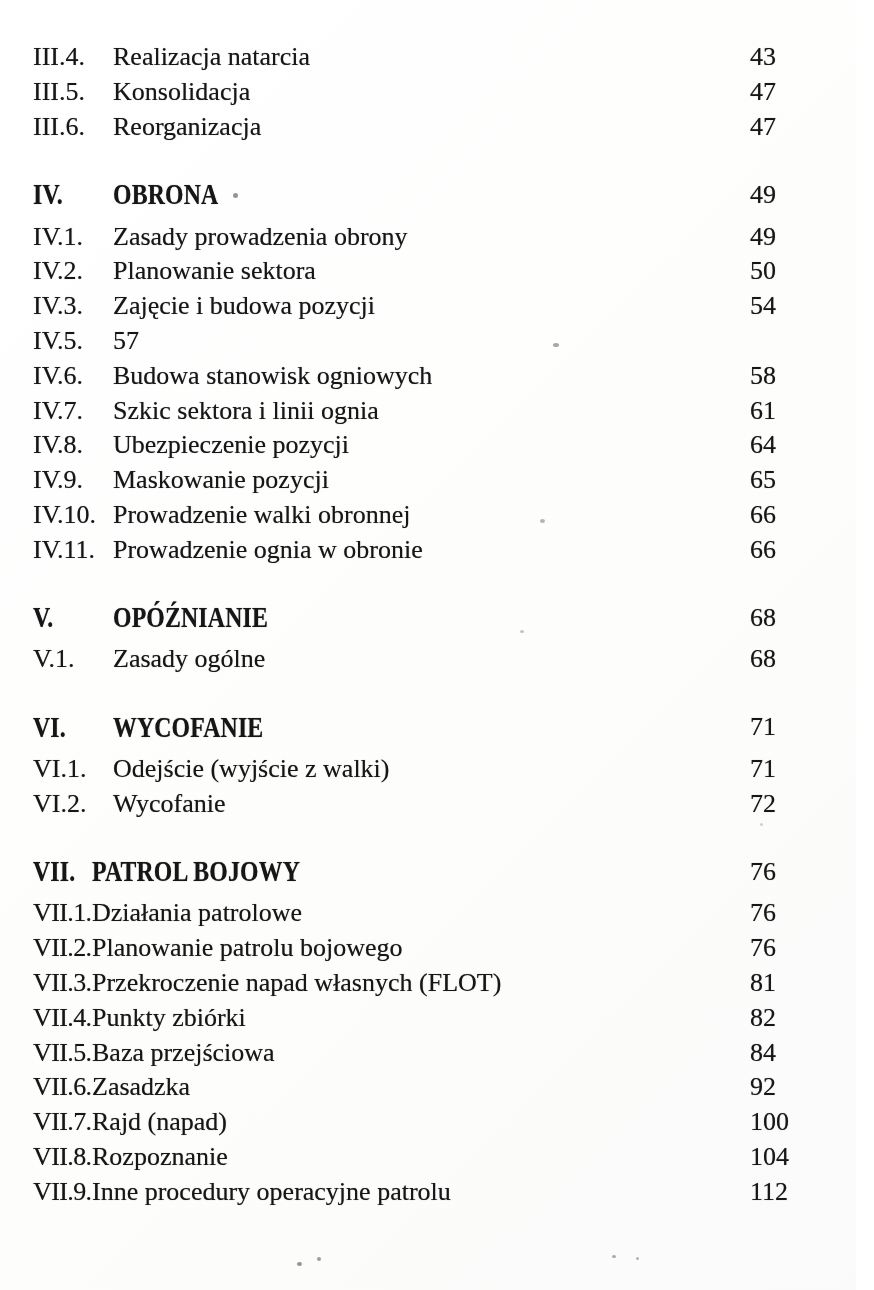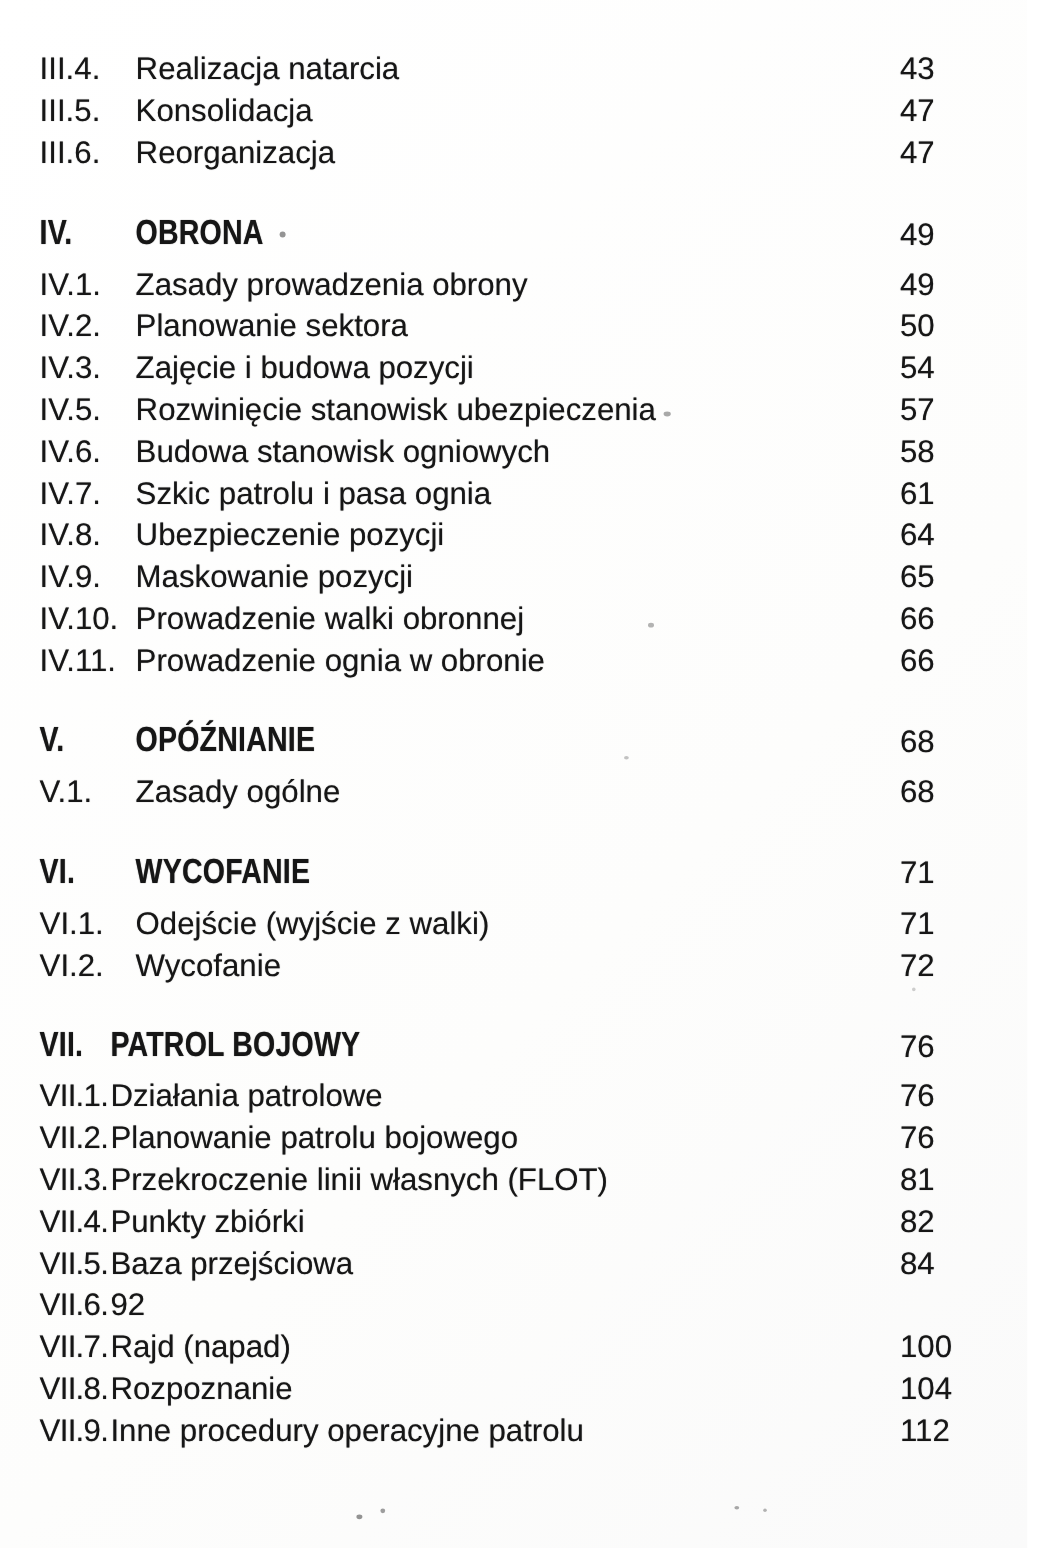--- a/index.html
+++ b/index.html
@@ -1,20 +1,20 @@
 <!DOCTYPE html>
 <html><head>
 <meta charset="utf-8">
 <style>
   html,body { margin:0; padding:0; background:#ffffff; }
   .page {
     position:relative;
     width:856px; height:1290px;
     background:linear-gradient(135deg, #ffffff 0%, #fdfdfc 60%, #fafafa 100%);
-    font-family:Liberation Sans, sans-serif;
+    font-family:Liberation Serif, serif;
     color:#161616;
     overflow:hidden;
   }
   .toc {
     position:absolute;
     left:33px; top:40px; width:787px; 
     text-shadow:0 0 0.8px rgba(25,25,25,0.55); 
   }
   .row {
     display:flex; align-items:center;
@@ -85,31 +85,30 @@
           <span class="title">Planowanie sektora</span>
           <span class="pg">50</span>
         </div>
         <div class="row">
           <span class="idx">IV.3.</span>
           <span class="title">Zajęcie i budowa pozycji</span>
           <span class="pg">54</span>
         </div>
         <div class="row">
           <span class="idx">IV.5.</span>
-          <span class="title">Rozwinięcie stanowisk ubezpieczenia</span>
           <span class="pg">57</span>
         </div>
         <div class="row">
           <span class="idx">IV.6.</span>
           <span class="title">Budowa stanowisk ogniowych</span>
           <span class="pg">58</span>
         </div>
         <div class="row">
           <span class="idx">IV.7.</span>
-          <span class="title">Szkic patrolu i pasa ognia</span>
+          <span class="title">Szkic sektora i linii ognia</span>
           <span class="pg">61</span>
         </div>
         <div class="row">
           <span class="idx">IV.8.</span>
           <span class="title">Ubezpieczenie pozycji</span>
           <span class="pg">64</span>
         </div>
         <div class="row">
           <span class="idx">IV.9.</span>
           <span class="title">Maskowanie pozycji</span>
@@ -166,35 +165,36 @@
           <span class="title">Działania patrolowe</span>
           <span class="pg">76</span>
         </div>
         <div class="row">
           <span class="idx">VII.2.</span>
           <span class="title">Planowanie patrolu bojowego</span>
           <span class="pg">76</span>
         </div>
         <div class="row">
           <span class="idx">VII.3.</span>
-          <span class="title">Przekroczenie linii własnych (FLOT)</span>
+          <span class="title">Przekroczenie napad własnych (FLOT)</span>
           <span class="pg">81</span>
         </div>
         <div class="row">
           <span class="idx">VII.4.</span>
           <span class="title">Punkty zbiórki</span>
           <span class="pg">82</span>
         </div>
         <div class="row">
           <span class="idx">VII.5.</span>
           <span class="title">Baza przejściowa</span>
           <span class="pg">84</span>
         </div>
         <div class="row">
           <span class="idx">VII.6.</span>
+          <span class="title">Zasadzka</span>
           <span class="pg">92</span>
         </div>
         <div class="row">
           <span class="idx">VII.7.</span>
           <span class="title">Rajd (napad)</span>
           <span class="pg">100</span>
         </div>
         <div class="row">
           <span class="idx">VII.8.</span>
           <span class="title">Rozpoznanie</span>

